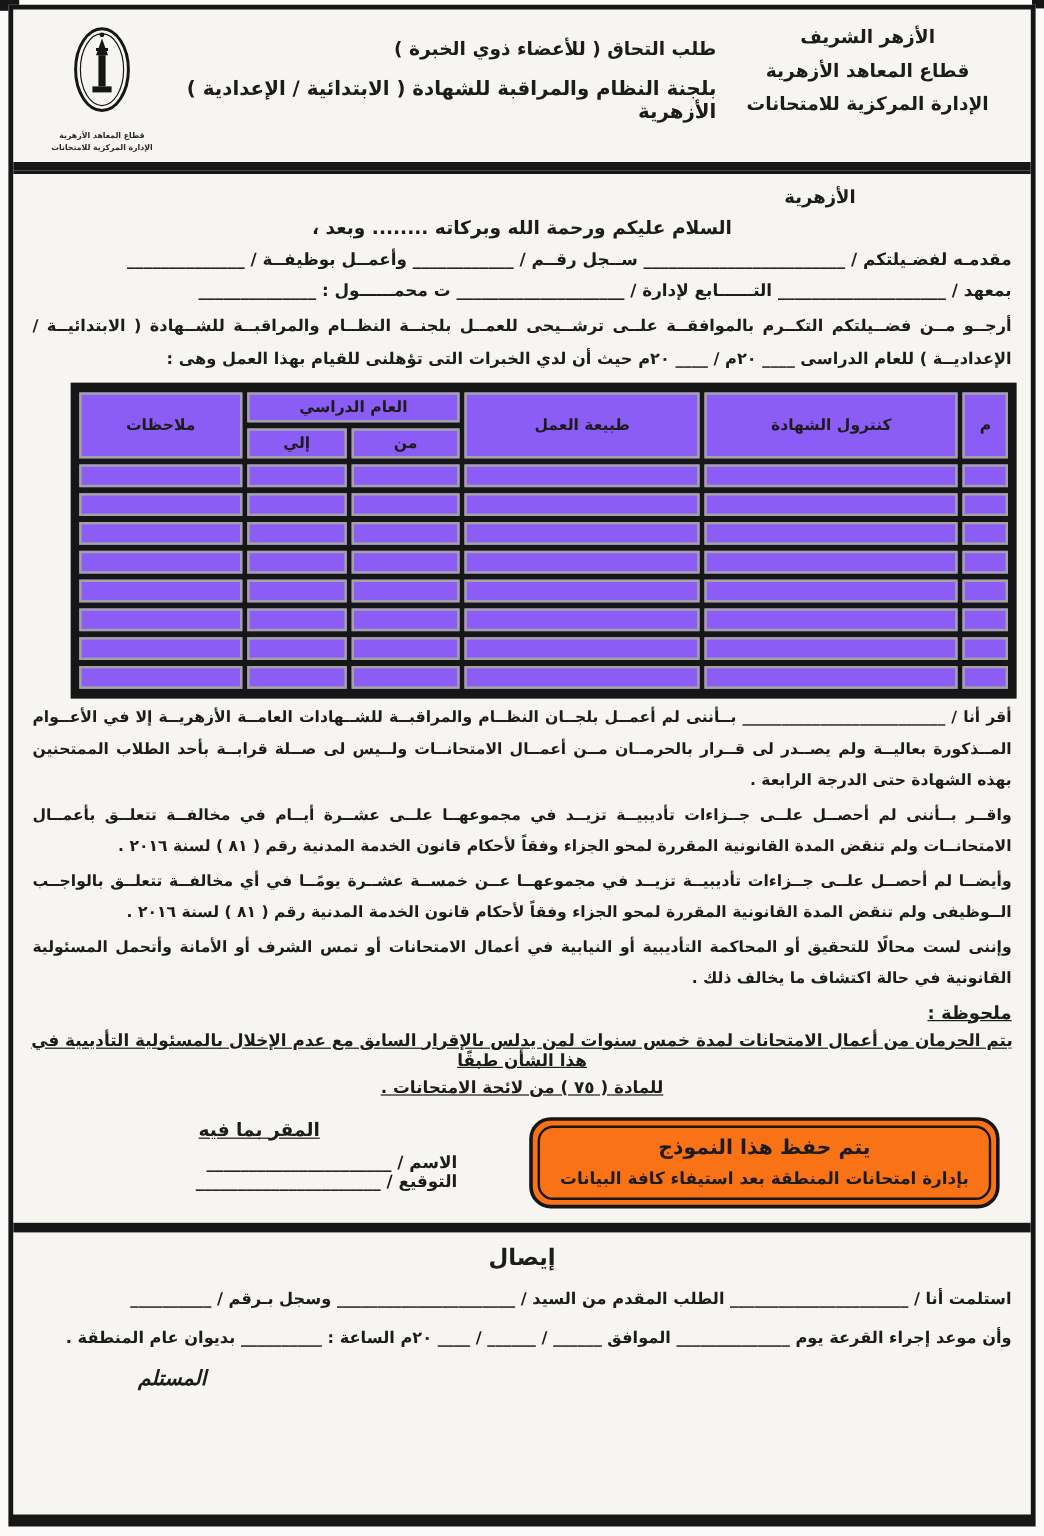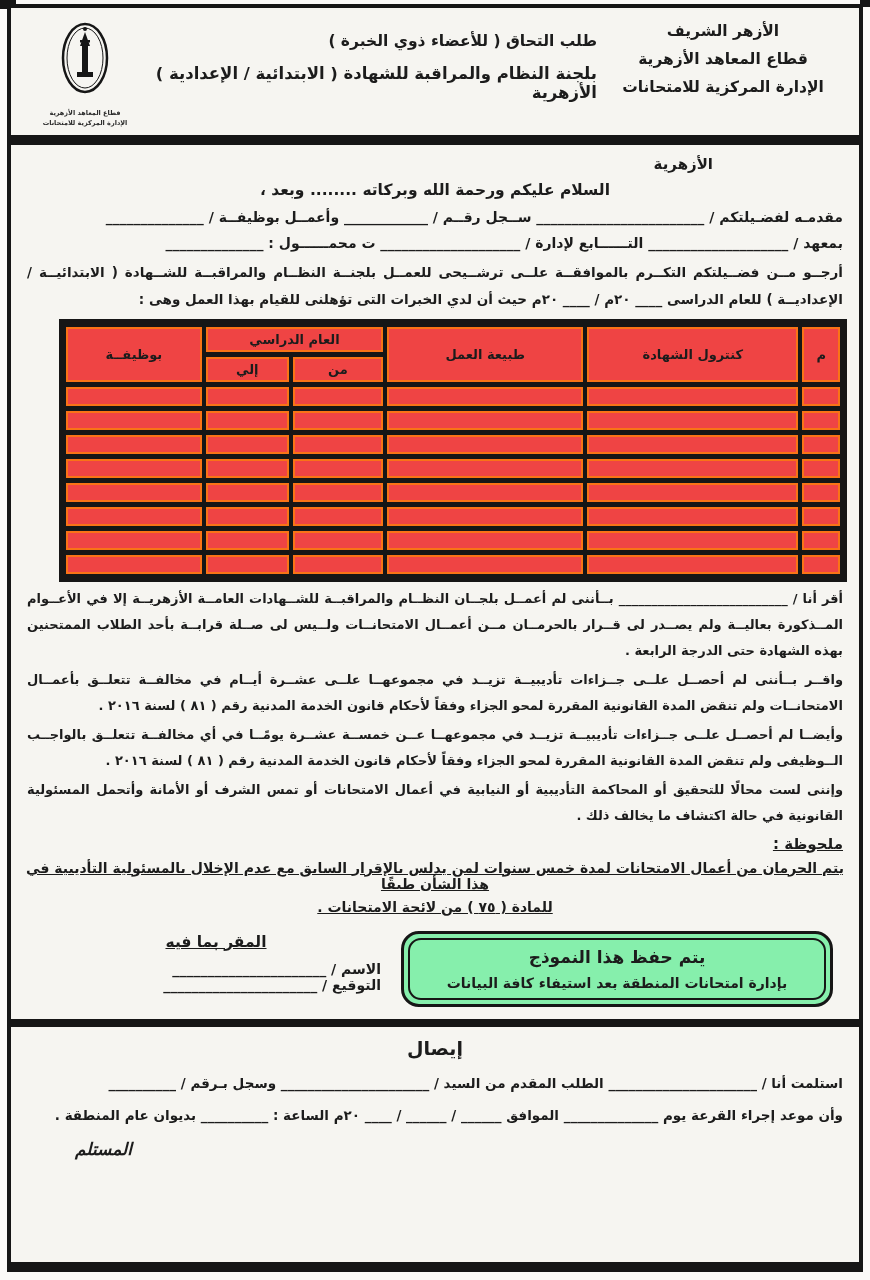--- a/index.html
+++ b/index.html
@@ -39,45 +39,45 @@
   
   .fill-line { padding:0 16px; font-size:14px; margin-top:10px; white-space:nowrap; }
   .request { padding:0 16px; font-size:13.5px; line-height:2.0; text-align:justify; margin:8px 0 0 0; }
 
   
   .tbl-wrap { margin:6px 12px 4px 48px; }
   table.exp {
     width:100%; border-collapse:separate; border-spacing:4px 5px;
     background:#161616; border:3px solid #161616;
   }
-  table.exp th, table.exp td { background:#ef4444; border:2px solid #f97316; }
+  table.exp th, table.exp td { background:#8b5cf6; border:2px solid #a3a3a3; }
   table.exp th { font-size:13px; padding:3px 2px; font-weight:bold; }
   table.exp td { height:19px; }
   th.year-head { padding:2px; }
 
   
   .decl { padding:0 16px; font-size:13px; line-height:2.0; text-align:justify; }
   .decl p { margin:3px 0 0 0; }
   .note-head { margin:6px 16px 0 16px; font-size:15px; text-decoration:underline; }
   .note-line { text-align:center; font-size:14px; text-decoration:underline; margin-top:7px; padding:0 14px; }
 
   
   .bottom-row { display:flex; justify-content:space-between; align-items:flex-start; margin:16px 26px 0 40px; }
-  .keepbox { border:3px solid #161616; border-radius:18px; padding:4px; width:432px; background:#86efac; }
+  .keepbox { border:3px solid #161616; border-radius:18px; padding:4px; width:392px; background:#f97316; }
   .keepbox-inner { border:2.5px solid #161616; border-radius:13px; text-align:center; padding:7px 8px; }
   .keepbox-line1 { font-size:17px; }
   .keepbox-line2 { font-size:14px; margin-top:8px; }
   .sig-block { width:330px; padding-top:2px; }
   .sig-title { text-align:center; font-size:15.5px; text-decoration:underline; margin-bottom:10px; }
   .sig-row { font-size:14px; margin-top:0; white-space:nowrap; }
 
   
   .receipt-title { text-align:center; font-size:19px; margin-top:10px; }
   .receipt-line { padding:0 16px; font-size:13.5px; margin-top:16px; white-space:nowrap; }
-  .receiver { font-size:17px; font-style:italic; margin-top:16px; text-align:left; padding-left:64px; }
+  .receiver { font-size:17px; font-style:italic; margin-top:16px; text-align:left; padding-left:104px; }
 </style>
 </head>
 <body>
 
 <div class="page">
   <div class="scan-mark tl"></div>
   <div class="scan-mark tr"></div>
 
   <div class="frame">
 
@@ -135,21 +135,21 @@
           <col style="width:12%">
             <col style="width:11%">
             <col style="width:18%">
         </colgroup>
         <thead>
           <tr>
             <th rowspan="2">م</th>
             <th rowspan="2">كنترول الشهادة</th>
             <th rowspan="2">طبيعة العمل</th>
             <th colspan="2" class="year-head">العام الدراسي</th>
-            <th rowspan="2">بوظيفــة</th>
+            <th rowspan="2">ملاحظات</th>
           </tr>
           <tr>
             <th>من</th>
             <th>إلي</th>
           </tr>
         </thead>
         <tbody>
         <tr>
           <td></td>
           <td></td>

